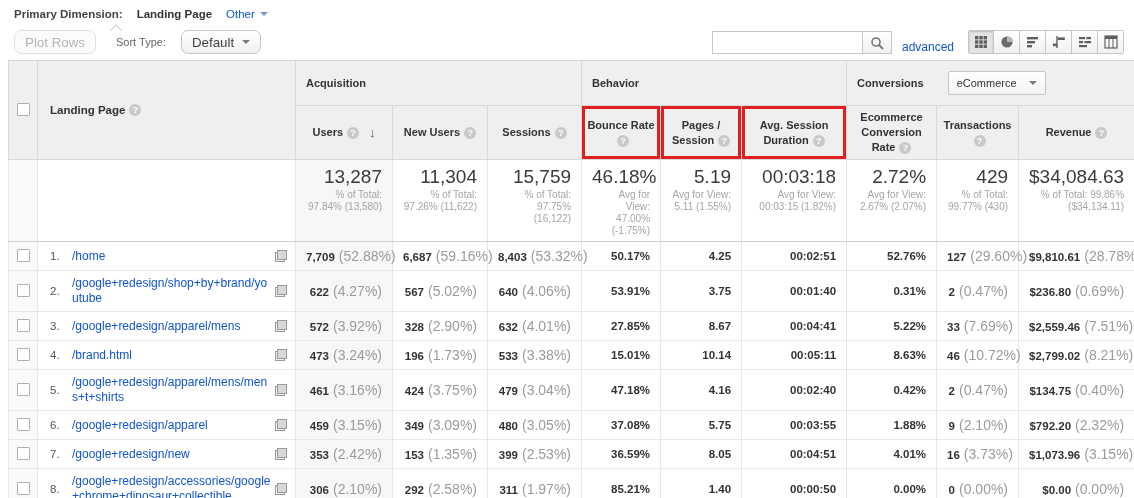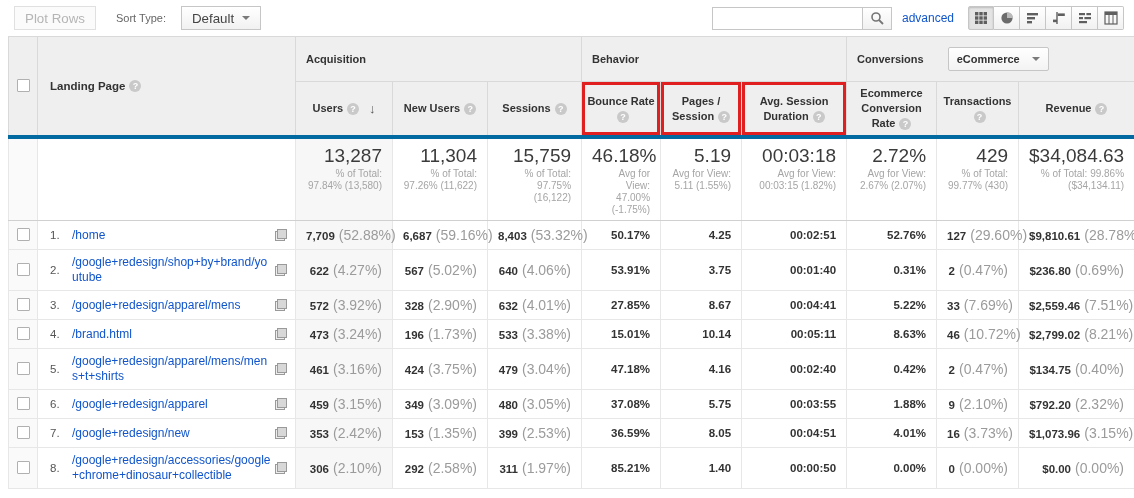--- a/index.html
+++ b/index.html
@@ -15,47 +15,47 @@
   .primary-bar{display:flex; align-items:center; gap:14px; padding:8px 0 4px 14px; font-size:11.5px; position:relative;}
   .primary-bar .dim-label{font-weight:bold; color:#444;}
   .primary-bar .dim-tab{font-weight:bold; color:#333; cursor:pointer;}
   .primary-bar .dim-link{color:var(--link); cursor:pointer; display:inline-flex; align-items:center; gap:3px;}
   .caret{display:inline-block; width:0; height:0; border-left:4px solid transparent; border-right:4px solid transparent; border-top:4px solid #7a7a7a; margin-left:2px;}
   .caret.blue{border-top-color:#7a9cc9;}
   .tab-notch{position:absolute; left:112px; top:26px; width:8px; height:8px; background:#fff; border-left:1px solid #ccc; border-top:1px solid #ccc; transform:rotate(45deg);}
 
   
   .toolbar{display:flex; align-items:center; height:36px; padding:0 10px 0 14px; font-size:11px;}
-  .btn{display:inline-flex; align-items:center; gap:6px; height:24px; padding:0 10px; border:1px solid #c6c6c6; border-radius:0;
+  .btn{display:inline-flex; align-items:center; gap:6px; height:24px; padding:0 10px; border:1px solid #c6c6c6; border-radius:7px;
        background:linear-gradient(#ffffff,#f1f1f1); color:#444; cursor:pointer; white-space:nowrap;}
   .btn.disabled{color:#b5b5b5; border-color:#e0e0e0; background:#fbfbfb; cursor:default;}
   .toolbar .gap{width:10px;}
   .sort-label{color:#666; margin:0 15px 0 10px;}
-  .toolbar-right{margin-left:auto; display:flex; align-items:center;padding-left:32px;}
+  .toolbar-right{margin-left:auto; display:flex; align-items:flex-end;padding-left:32px;}
   .search-wrap{display:flex; align-items:center;}
   .search-input{width:150px; height:23px; border:1px solid #c6c6c6; border-right:none; padding:0 6px; font-size:11px; outline:none;}
   .search-btn{width:30px; height:23px; border:1px solid #c6c6c6; background:linear-gradient(#fff,#f1f1f1); display:flex; align-items:center; justify-content:center; cursor:pointer;}
   .advanced-link{color:var(--link); margin:0 14px 0 10px; cursor:pointer; font-size:12px;}
   .view-group{display:flex;}
   .view-btn{width:26px; height:24px; border:1px solid #c6c6c6; border-left:none; background:linear-gradient(#fff,#f1f1f1); display:flex; align-items:center; justify-content:center; cursor:pointer;}
   .view-btn:first-child{border-left:1px solid #c6c6c6; border-radius:2px 0 0 2px;}
   .view-btn:last-child{border-radius:0 2px 2px 0;}
   .view-btn.active{background:#e4e4e4; box-shadow:inset 0 1px 2px rgba(0,0,0,.18);}
   .view-btn svg{display:block;}
 
   
   table{border-collapse:collapse; table-layout:fixed; width:1126px; margin-left:8px; font-size:11px;}
   th,td{vertical-align:middle;}
   thead th{background:var(--hdr-bg); border:1px solid #d9d9d9; font-weight:bold; color:#333;}
   th.group{ text-align:left; padding:10px 10px; height:34px; font-size:11px;}
   th.colhead{height:52px; text-align:center; padding:4px 4px; line-height:15px;}
   th.rowspan2{text-align:left; padding-left:12px; font-size:11.5px;}
   th.hl{box-shadow:inset 0 0 0 3px var(--red);}
   .conv-group{display:flex; align-items:center; gap:24px;}
-  .mini-select{display:inline-flex; align-items:center; gap:10px; height:24px; padding:0 8px; border:1px solid #c6c6c6; border-radius:2px; background:linear-gradient(#fff,#f3f3f3); font-weight:bold; cursor:pointer;}
+  .mini-select{display:inline-flex; align-items:center; gap:10px; height:24px; padding:0 8px; border:1px solid #c6c6c6; border-radius:2px; background:linear-gradient(#fff,#f3f3f3); font-weight:normal; cursor:pointer;}
   .qicon{display:inline-block; width:12px; height:12px; border-radius:50%; background:#c9c9c9; color:#fff; font-size:9px; font-weight:bold; line-height:12px; text-align:center; margin-left:4px; vertical-align:middle; cursor:default;}
   .sort-arrow{color:#555; font-size:13px; margin-left:10px; vertical-align:middle;}
 
   td{border:1px solid var(--row-border); background:#fff;}
   td.check-cell{background:#fafafa; text-align:center;}
   .checkbox{display:inline-block; width:13px; height:13px; border:1px solid #b0b0b0; border-radius:1px; background:#fff; cursor:pointer;}
   td.metric{text-align:right; padding:6px 10px; white-space:nowrap;}
   td.metric .val{font-weight:bold; color:#333; font-size:11.5px;}
   td.metric .pct{color:var(--muted); font-size:14px; margin-left:4px; font-weight:normal;}
   td.users-col{background:#f7f7f7;}
@@ -64,30 +64,39 @@
   td.page-cell{padding:5px 8px 5px 12px;}
   .page-line{display:flex; align-items:center;}
   .row-index{width:22px; flex:0 0 22px; color:#555; text-align:left; font-size:11.5px;}
   .page-link{color:var(--link); font-size:12px; cursor:pointer; word-break:break-all; line-height:15px; flex:1; padding-right:4px;}
   .open-icon{position:relative; width:12px; height:12px; flex:0 0 12px; cursor:pointer;}
   .open-icon::before{content:""; position:absolute; left:0; bottom:0; width:8px; height:8px; border:1px solid #9a9a9a; background:#eee;}
   .open-icon::after{content:""; position:absolute; right:0; top:0; width:8px; height:8px; border:1px solid #9a9a9a; background:#d8d8d8;}
 
   
   tr.summary{height:50px;}
-  tr.summary td{border-top:4px solid #0369a1; border-bottom:1px solid #d0d0d0;margin-top:6px;}
+  tr.summary td{border-top:1px solid #0369a1; border-bottom:1px solid #d0d0d0;margin-top:6px;}
   td.sum{vertical-align:top; text-align:right; padding:6px 10px 4px;}
   td.sum .big{font-size:19px; color:#3b3b3b; line-height:22px; white-space:nowrap;}
   td.sum .note{font-size:10px; color:#a5a5a5; line-height:12px; margin-top:1px;}
 </style>
 </head>
 <body>
 
 <div class="page">
 
+  <div class="primary-bar">
+    <span class="dim-label">Primary Dimension:</span>
+    <span class="dim-tab">Landing Page</span>
+    <span class="dim-link">
+      <span>Other</span>
+      <span class="caret blue"></span>
+    </span>
+    <span class="tab-notch"></span>
+  </div>
 
   <div class="toolbar">
     <button class="btn disabled">Plot Rows</button>
     <span class="gap"></span>
     <span class="sort-label">Sort Type:</span>
     <button class="btn">
       <span>Default</span>
       <span class="caret"></span>
     </button>
 

